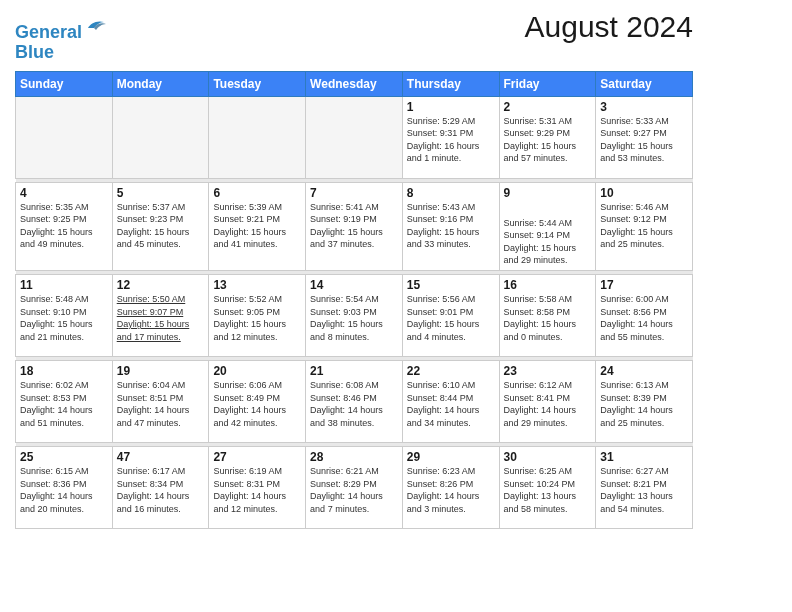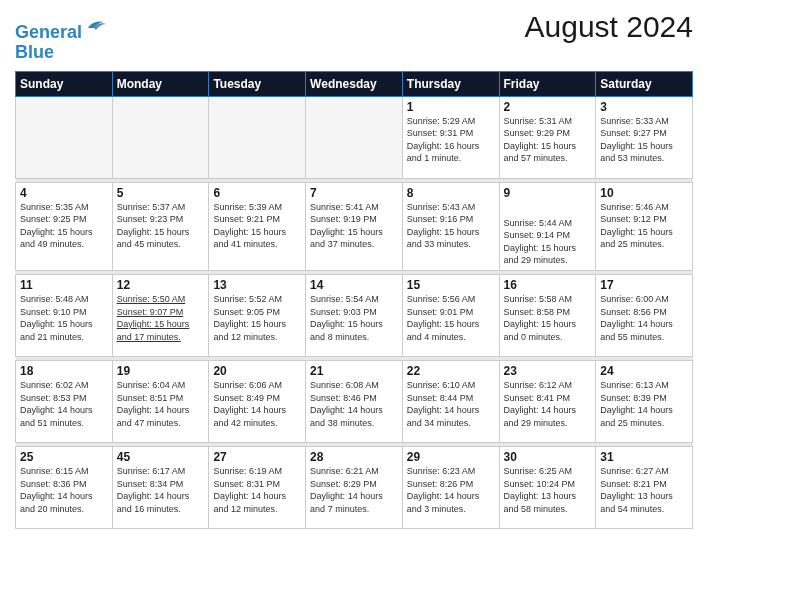--- a/index.html
+++ b/index.html
@@ -51,21 +51,21 @@
     .subtitle {
       font-size: 16px;
       color: #333;
       margin-top: 2px;
     }
     .calendar {
       width: 100%;
       border-collapse: collapse;
     }
     .calendar th {
-      background: #0f172a;
+      background: #3b82f6;
       color: #fff;
       font-size: 12px;
       font-weight: bold;
       padding: 5px 4px;
       text-align: left;
       border: 1px solid #2e7bbf;
     }
     .calendar td {
       border: 1px solid #ccc;
       vertical-align: top;
@@ -350,21 +350,21 @@
         </tr>
         <tr>
           <td>
             <span class="day-num">25</span>
             <div class="day-info" style="white-space: pre-line;">Sunrise: 6:15 AM
 Sunset: 8:36 PM
 Daylight: 14 hours
 and 20 minutes.</div>
           </td>
           <td>
-            <span class="day-num">45</span>
+            <span class="day-num">47</span>
             <div class="day-info" style="white-space: pre-line;">Sunrise: 6:17 AM
 Sunset: 8:34 PM
 Daylight: 14 hours
 and 16 minutes.</div>
           </td>
           <td>
             <span class="day-num">27</span>
             <div class="day-info" style="white-space: pre-line;">Sunrise: 6:19 AM
 Sunset: 8:31 PM
 Daylight: 14 hours

